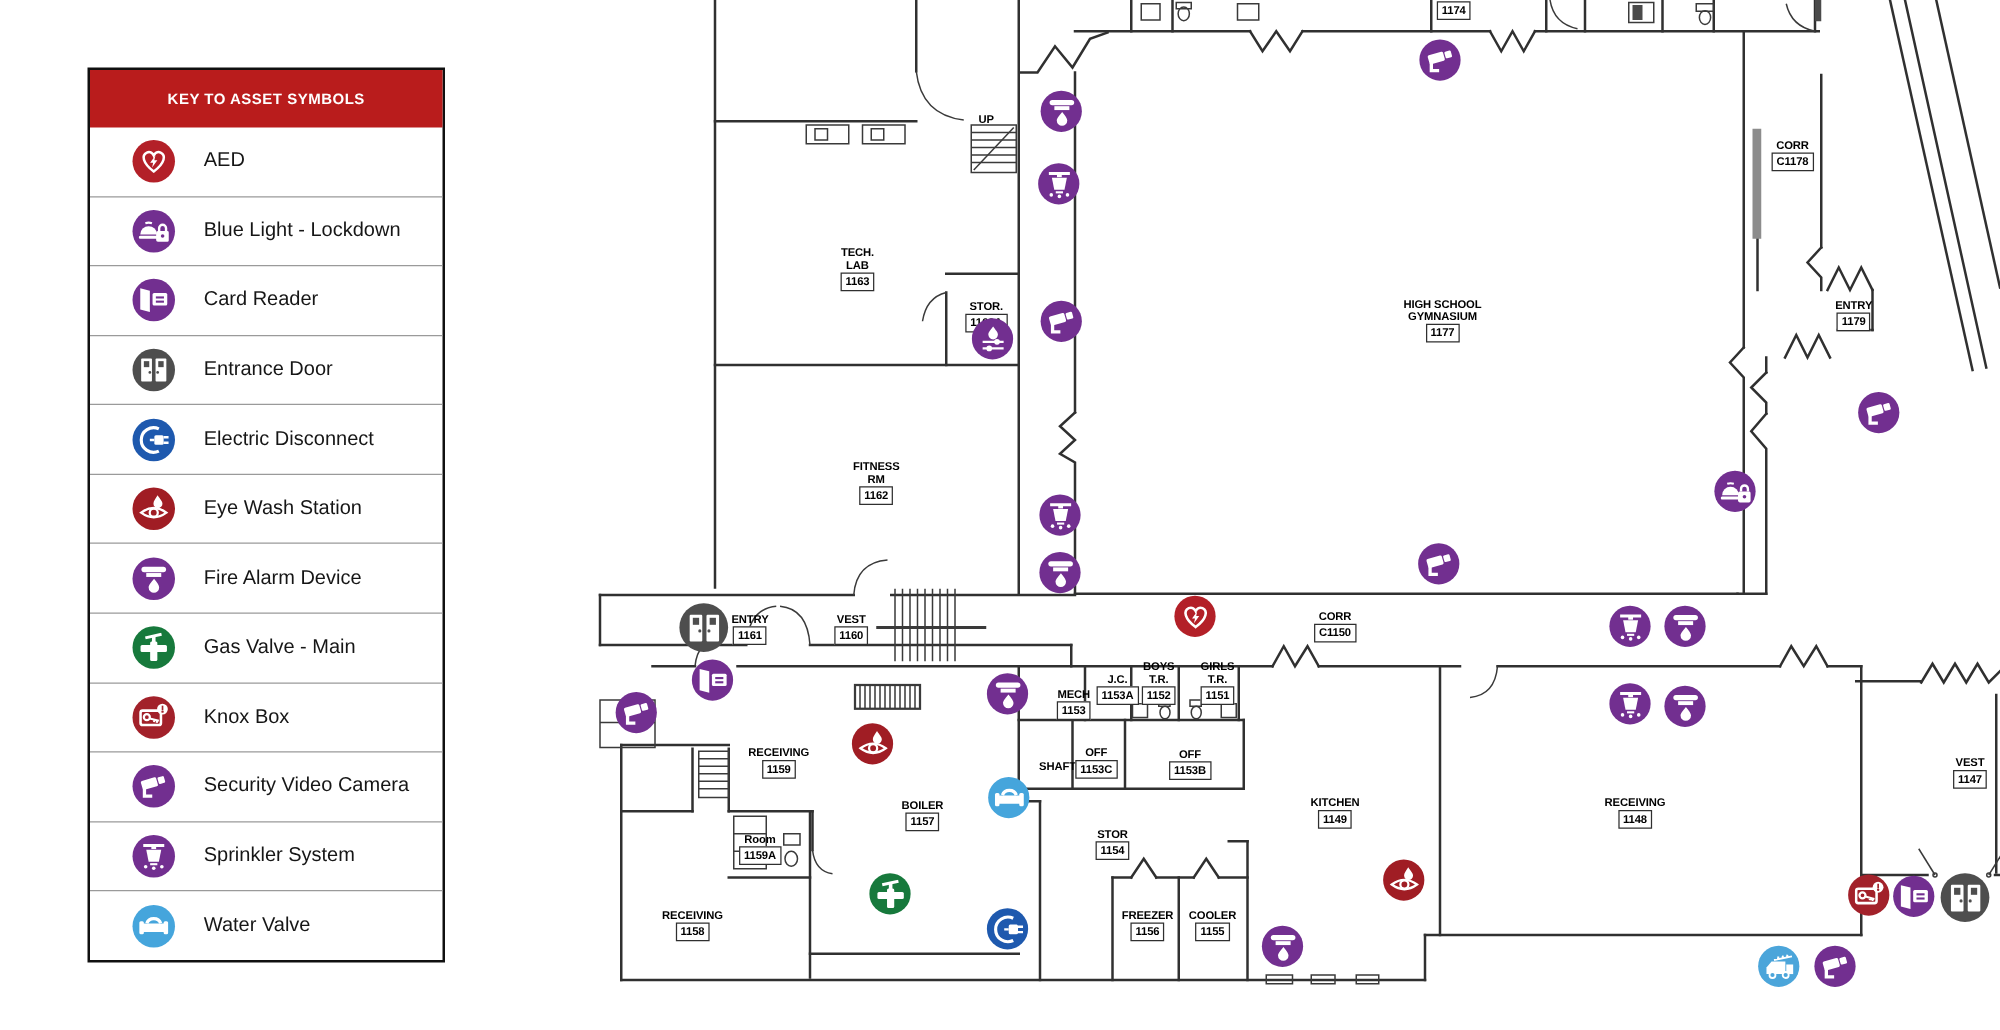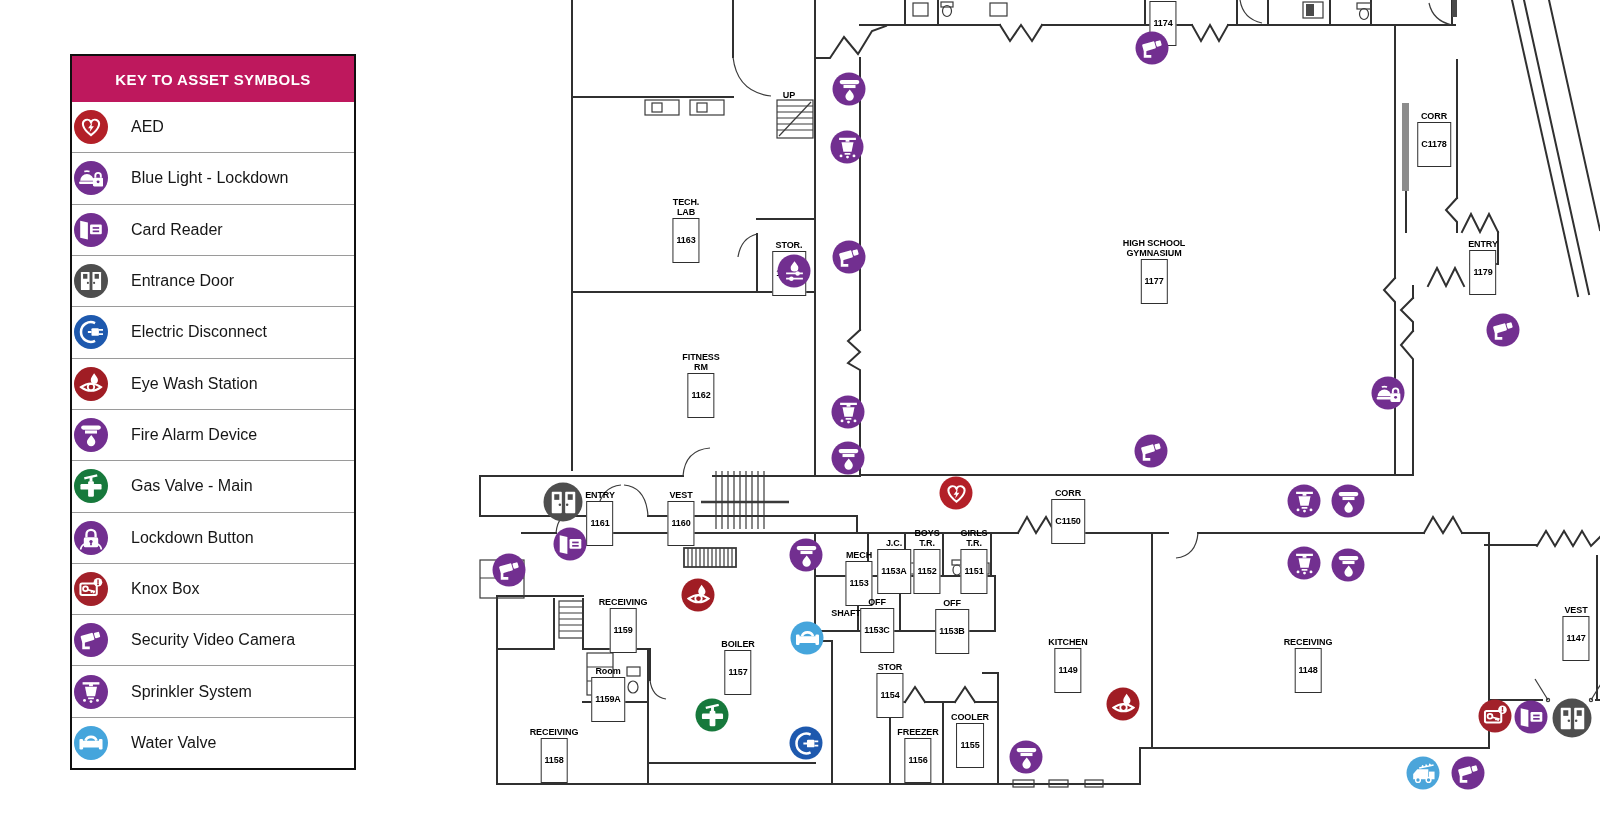--- a/index.html
+++ b/index.html
@@ -3,33 +3,33 @@
 <meta charset="utf-8">
 <style>
   html,body{margin:0;padding:0;background:#fff;}
   body{width:1600px;height:824px;position:relative;overflow:hidden;
        font-family:"Liberation Sans",sans-serif;}
   .stage{position:absolute;inset:0;}
   #plan-svg{position:absolute;left:0;top:0;}
   
   .legend{position:absolute;left:70px;top:54px;width:286px;height:716px;background:#fff;
           border:2px solid #101010;box-sizing:border-box;display:flex;flex-direction:column;z-index:6;}
-  .legend-header{background:#be185d;color:#fff;font-weight:bold;font-size:15px;letter-spacing:.4px;
+  .legend-header{background:#b91c1c;color:#fff;font-weight:bold;font-size:12px;letter-spacing:.4px;
           height:46px;flex:0 0 46px;display:flex;align-items:center;justify-content:center;}
   .legend-body{flex:1;display:flex;flex-direction:column;}
-  .leg-row{flex:1;display:flex;align-items:center;gap:23px;padding-left:2px;border-top:1px solid #9a9a9a;}
+  .leg-row{flex:1;display:flex;align-items:center;gap:23px;padding-left:34px;border-top:1px solid #9a9a9a;}
   .leg-row:first-child{border-top:none;}
   .leg-label{font-size:16px;color:#161616;}
   .iconcircle{border-radius:50%;display:flex;align-items:center;justify-content:center;flex:0 0 auto;}
   
   .asset{position:absolute;transform:translate(-50%,-50%);z-index:4;}
   .room-label{position:absolute;transform:translateX(-50%);text-align:center;color:#000;
           font-weight:bold;font-size:9px;line-height:10px;white-space:nowrap;z-index:3;
           letter-spacing:-0.1px;}
-  .room-num{display:inline-block;border:1px solid #2f2f2f;background:#fff;padding:16px 3px;
+  .room-num{display:inline-block;border:1px solid #2f2f2f;background:#fff;padding:1px 3px;
           margin-top:1px;font-size:9px;line-height:11px;}
 </style>
 </head>
 <body>
 
 <div class="stage">
 
   <svg id="plan-svg" width="1600" height="824" viewBox="0 0 1600 824">
 
     <g stroke="#303030" stroke-width="2" fill="none" stroke-linecap="square">
@@ -290,32 +290,20 @@
             <svg width="24" height="24" viewBox="-10 -10 20 20">
               <rect x="-8.8" y="-1.6" width="17.6" height="4.6" rx="1" fill="#fff"></rect>
               <rect x="-2.4" y="-4" width="4.8" height="13" rx="1" fill="#fff"></rect>
               <rect x="-1.2" y="-7.6" width="2.4" height="4" fill="#fff"></rect>
               <path d="M-5.6,-6.4 L5.2,-8.8" stroke="#fff" stroke-width="2"></path>
             </svg>
           </div>
           <span class="leg-label">Gas Valve - Main</span>
         </div>
         <div class="leg-row">
-          <div class="iconcircle" style="width: 34px; height: 34px; background: rgb(114, 47, 144);">
-            <svg width="24" height="24" viewBox="-10 -10 20 20">
-              <path d="M-3.8,-0.6 V-3 a3.8,3.8 0 0 1 7.6,0 V-0.6" fill="none" stroke="#fff" stroke-width="1.9"></path>
-              <rect x="-6" y="-0.6" width="12" height="8.4" rx="1.4" f="" ill="#fff" fill="#fff"></rect>
-              <path d="M-8.6,9.6 a8.6,6 0 0 1 17.2,0" fill="none" stroke="#fff" stroke-width="1.4"></path>
-              <circle cx="0" cy="3" r="1.4" fill="#722f90"></circle>
-              <path d="M-0.5,3.6 h1 l0.3,2.4 h-1.6 z" fill="#722f90"></path>
-            </svg>
-          </div>
-          <span class="leg-label">Lockdown Button</span>
-        </div>
-        <div class="leg-row">
           <div class="iconcircle" style="width: 34px; height: 34px; background: rgb(162, 33, 42);">
             <svg width="24" height="24" viewBox="-10 -10 20 20">
               <rect x="-8.8" y="-4.6" width="13.6" height="9.6" rx="1.4" fill="none" stroke="#fff" stroke-width="1.7"></rect>
               <circle cx="-4.6" cy="-0.2" r="2" fill="none" stroke="#fff" stroke-width="1.5"></circle>
               <path d="M-2.7,0.6 L3.4,2.2 M0.6,1.2 l-0.4,1.9 M2.4,1.7 l-0.4,1.9" stroke="#fff" stroke-width="1.4"></path>
               <circle cx="5.8" cy="-5.6" r="3.6" fill="#fff"></circle>
               <rect x="5.3" y="-7.9" width="1.1" height="3" fill="#a2212a"></rect>
               <circle cx="5.85" cy="-3.9" r="0.8" fill="#a2212a"></circle>
             </svg>
           </div>
@@ -361,21 +349,21 @@
       </div>
   </div>
 
   <div id="labels-layer">
       <div class="room-label" style="left: 1163px; top: 0px;"><div class="room-num">1174</div></div>
       <div class="room-label" style="left: 686px; top: 197px;"><div>TECH.</div><div>LAB</div><div class="room-num">1163</div></div>
       <div class="room-label" style="left: 789px; top: 240px;"><div>STOR.</div><div class="room-num">1162A</div></div>
       <div class="room-label" style="left: 1154px; top: 238px;"><div>HIGH SCHOOL</div><div>GYMNASIUM</div><div class="room-num">1177</div></div>
       <div class="room-label" style="left: 1434px; top: 111px;"><div>CORR</div><div class="room-num">C1178</div></div>
       <div class="room-label" style="left: 1483px; top: 239px;"><div>ENTRY</div><div class="room-num">1179</div></div>
-      <div class="room-label" style="left: 701px; top: 352px;"><div>FITNESS</div><div>RM</div><div class="room-num">1162</div></div>
+      <div class="room-label" style="left: 701px; top: 368px;"><div>FITNESS</div><div>RM</div><div class="room-num">1162</div></div>
       <div class="room-label" style="left: 789px; top: 90px;">
         <div>UP</div>
       </div>
       <div class="room-label" style="left: 600px; top: 490px;"><div>ENTRY</div><div class="room-num">1161</div></div>
       <div class="room-label" style="left: 681px; top: 490px;"><div>VEST</div><div class="room-num">1160</div></div>
       <div class="room-label" style="left: 1068px; top: 488px;"><div>CORR</div><div class="room-num">C1150</div></div>
       <div class="room-label" style="left: 859px; top: 550px;"><div>MECH</div><div class="room-num">1153</div></div>
       <div class="room-label" style="left: 894px; top: 538px;"><div>J.C.</div><div class="room-num">1153A</div></div>
       <div class="room-label" style="left: 927px; top: 528px;"><div>BOYS</div><div>T.R.</div><div class="room-num">1152</div></div>
       <div class="room-label" style="left: 974px; top: 528px;"><div>GIRLS</div><div>T.R.</div><div class="room-num">1151</div></div>
@@ -383,21 +371,21 @@
         <div>SHAFT</div>
       </div>
       <div class="room-label" style="left: 877px; top: 597px;"><div>OFF</div><div class="room-num">1153C</div></div>
       <div class="room-label" style="left: 952px; top: 598px;"><div>OFF</div><div class="room-num">1153B</div></div>
       <div class="room-label" style="left: 890px; top: 662px;"><div>STOR</div><div class="room-num">1154</div></div>
       <div class="room-label" style="left: 738px; top: 639px;"><div>BOILER</div><div class="room-num">1157</div></div>
       <div class="room-label" style="left: 608px; top: 666px;"><div>Room</div><div class="room-num">1159A</div></div>
       <div class="room-label" style="left: 623px; top: 597px;"><div>RECEIVING</div><div class="room-num">1159</div></div>
       <div class="room-label" style="left: 554px; top: 727px;"><div>RECEIVING</div><div class="room-num">1158</div></div>
       <div class="room-label" style="left: 918px; top: 727px;"><div>FREEZER</div><div class="room-num">1156</div></div>
-      <div class="room-label" style="left: 970px; top: 712px;"><div>COOLER</div><div class="room-num">1155</div></div>
+      <div class="room-label" style="left: 970px; top: 727px;"><div>COOLER</div><div class="room-num">1155</div></div>
       <div class="room-label" style="left: 1068px; top: 637px;"><div>KITCHEN</div><div class="room-num">1149</div></div>
       <div class="room-label" style="left: 1308px; top: 637px;"><div>RECEIVING</div><div class="room-num">1148</div></div>
       <div class="room-label" style="left: 1576px; top: 605px;"><div>VEST</div><div class="room-num">1147</div></div>
     </div>
   <div id="assets-layer">
       <div class="asset" style="left: 849px; top: 89px;">
         <div class="iconcircle" style="width: 33px; height: 33px; background: rgb(114, 47, 144);">
           <svg width="24" height="24" viewBox="-10 -10 20 20">
             <rect x="-8.2" y="-8" width="16.4" height="3.6" rx="1.8" fill="#fff"></rect>
             <rect x="-5" y="-3.8" width="10" height="2.6" fill="#fff"></rect>

